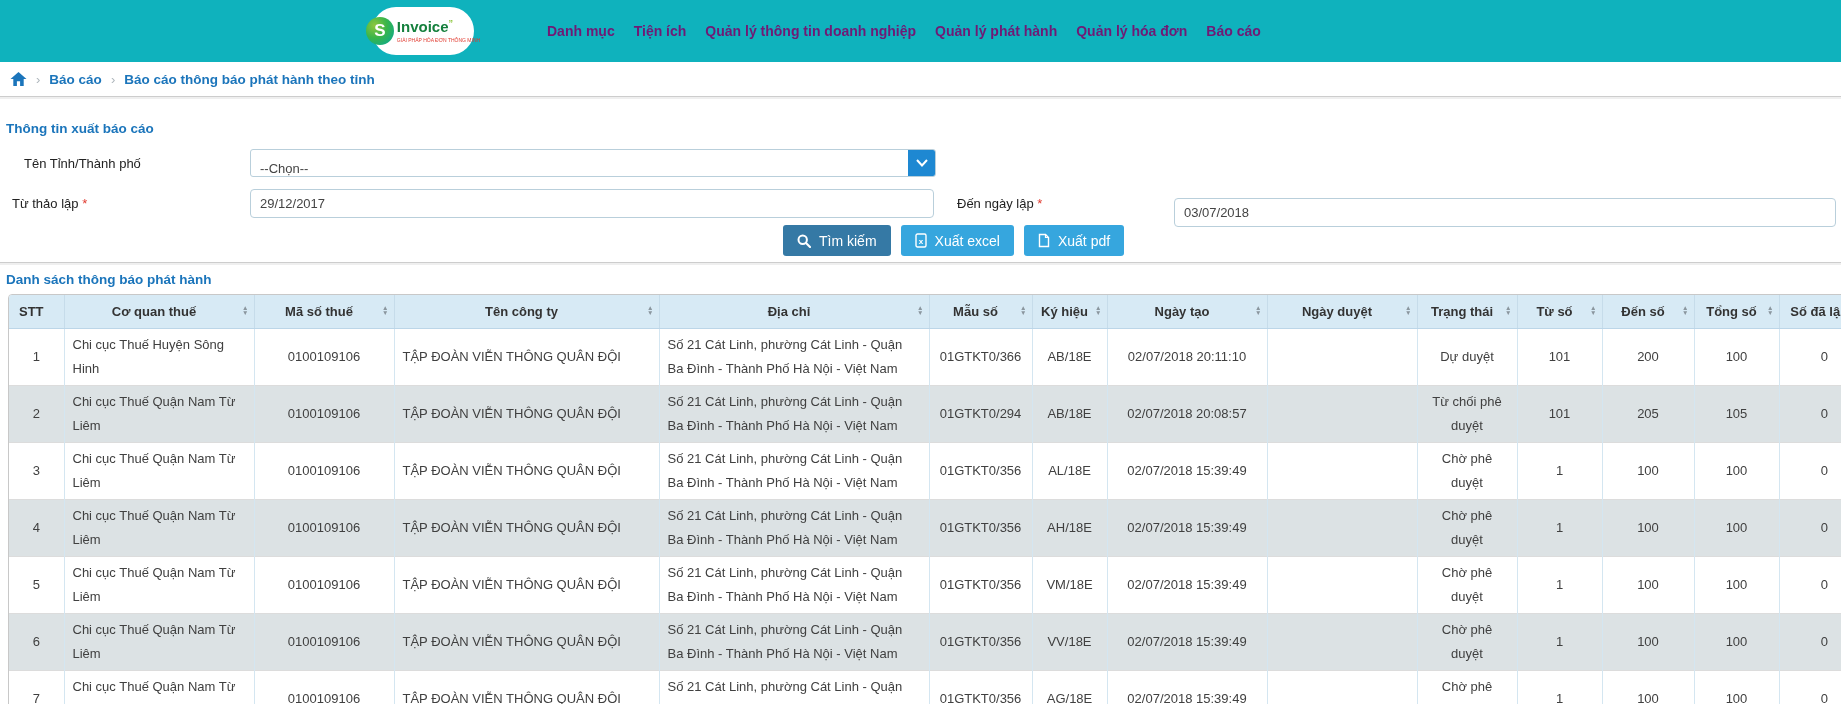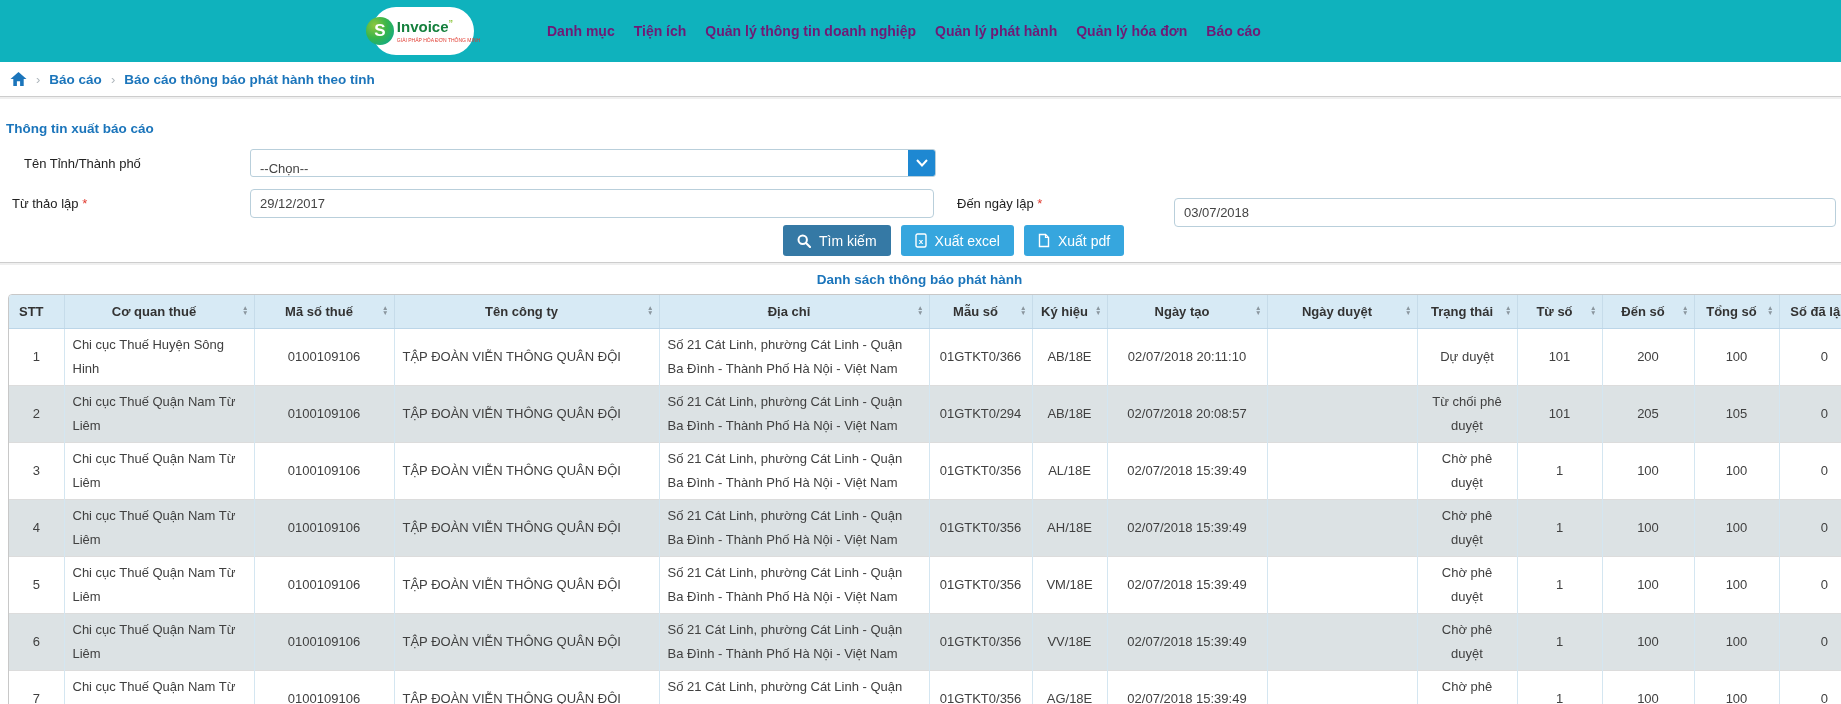--- a/index.html
+++ b/index.html
@@ -49,21 +49,21 @@
   .btn-row { position: absolute; top: 126px; left: 783px; display: flex; gap: 10px; }
   .btn { height: 31px; border: none; border-radius: 3px; color: #fff; font-size: 14px;
     display: flex; align-items: center; gap: 8px; padding: 0 14px; cursor: pointer;
     font-family: "Liberation Sans", sans-serif; }
   .btn-dark { background: #3579a5; }
   .btn-light { background: #36a6de; }
 
   
   .table-section { padding-top: 7px; }
   .table-title { color: #1b75bb; font-weight: bold; font-size: 13.5px;
-    margin: 0 8px 7px 6px; text-align: center; }
+    margin: 0 8px 7px 6px; }
   .grid-wrap { margin-left: 8px; width: 1860px; border: 1px solid #c8c8c8;
     border-radius: 4px; overflow: hidden; }
   table { border-collapse: collapse; table-layout: fixed; width: 1860px; }
   thead th { height: 33px; background: #d7eaf5; font-size: 13px; font-weight: bold;
     color: #333; border-right: 1px solid #c6dcea; border-bottom: 1px solid #bcd6e8;
     position: relative; padding: 0 14px 0 4px; text-align: center; white-space: nowrap;
     overflow: hidden; }
   thead th:last-child { border-right: none; }
   .sort { position: absolute; right: 5px; top: 50%; transform: translateY(-50%);
     display: flex; flex-direction: column; line-height: 0.75; color: #8a969e;

